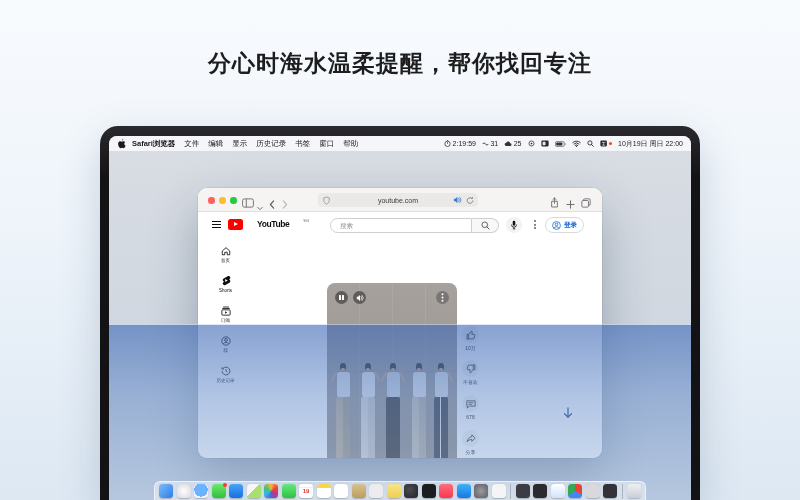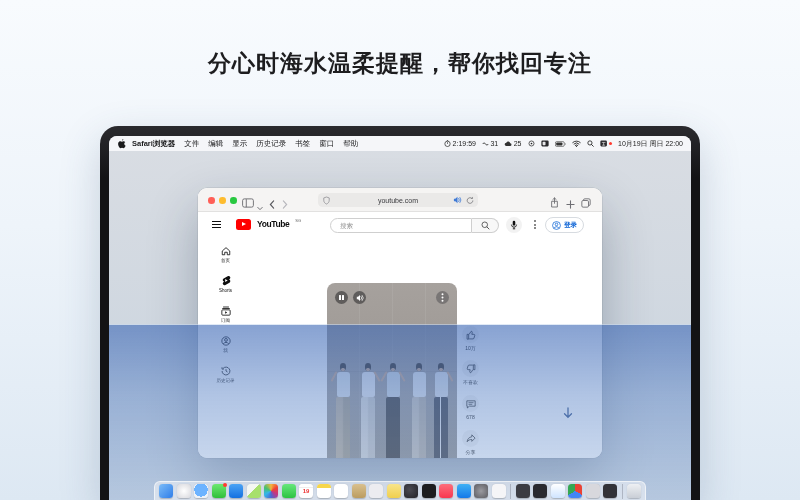--- a/index.html
+++ b/index.html
@@ -70,21 +70,21 @@
     background:#eae9e8; border-radius:4.5px;
     display:flex; align-items:center; justify-content:center; gap:3px;
     font-size:7px; color:#39393d;
   }
   .urlbar .side{ position:absolute; top:2.5px; }
 
   
   .ytheader{ position:relative; height:27px; background:#fff; }
   .hamburger{ position:absolute; left:14px; top:9px; width:9px; }
   .hamburger div{ height:1px; background:#0f0f0f; margin-bottom:2px; }
-  .ytlogo{ position:absolute; left:30px; top:7px; display:flex; align-items:flex-start; gap:6px;margin-left:8px; }
+  .ytlogo{ position:absolute; left:30px; top:7px; display:flex; align-items:flex-start; gap:14px; }
   .ytlogo .play{
     width:15px; height:10.5px; border-radius:2.5px; background:#ff0000;
     display:flex; align-items:center; justify-content:center;
   }
   .ytlogo .play span{
     width:0; height:0; border-left:4px solid #fff;
     border-top:2.6px solid transparent; border-bottom:2.6px solid transparent;
   }
   .ytlogo .wordmark{ font-size:8.5px; font-weight:700; letter-spacing:-0.4px; color:#0f0f0f; }
   .ytlogo .region{ font-size:4px; color:#606060; margin-top:-1px; }

